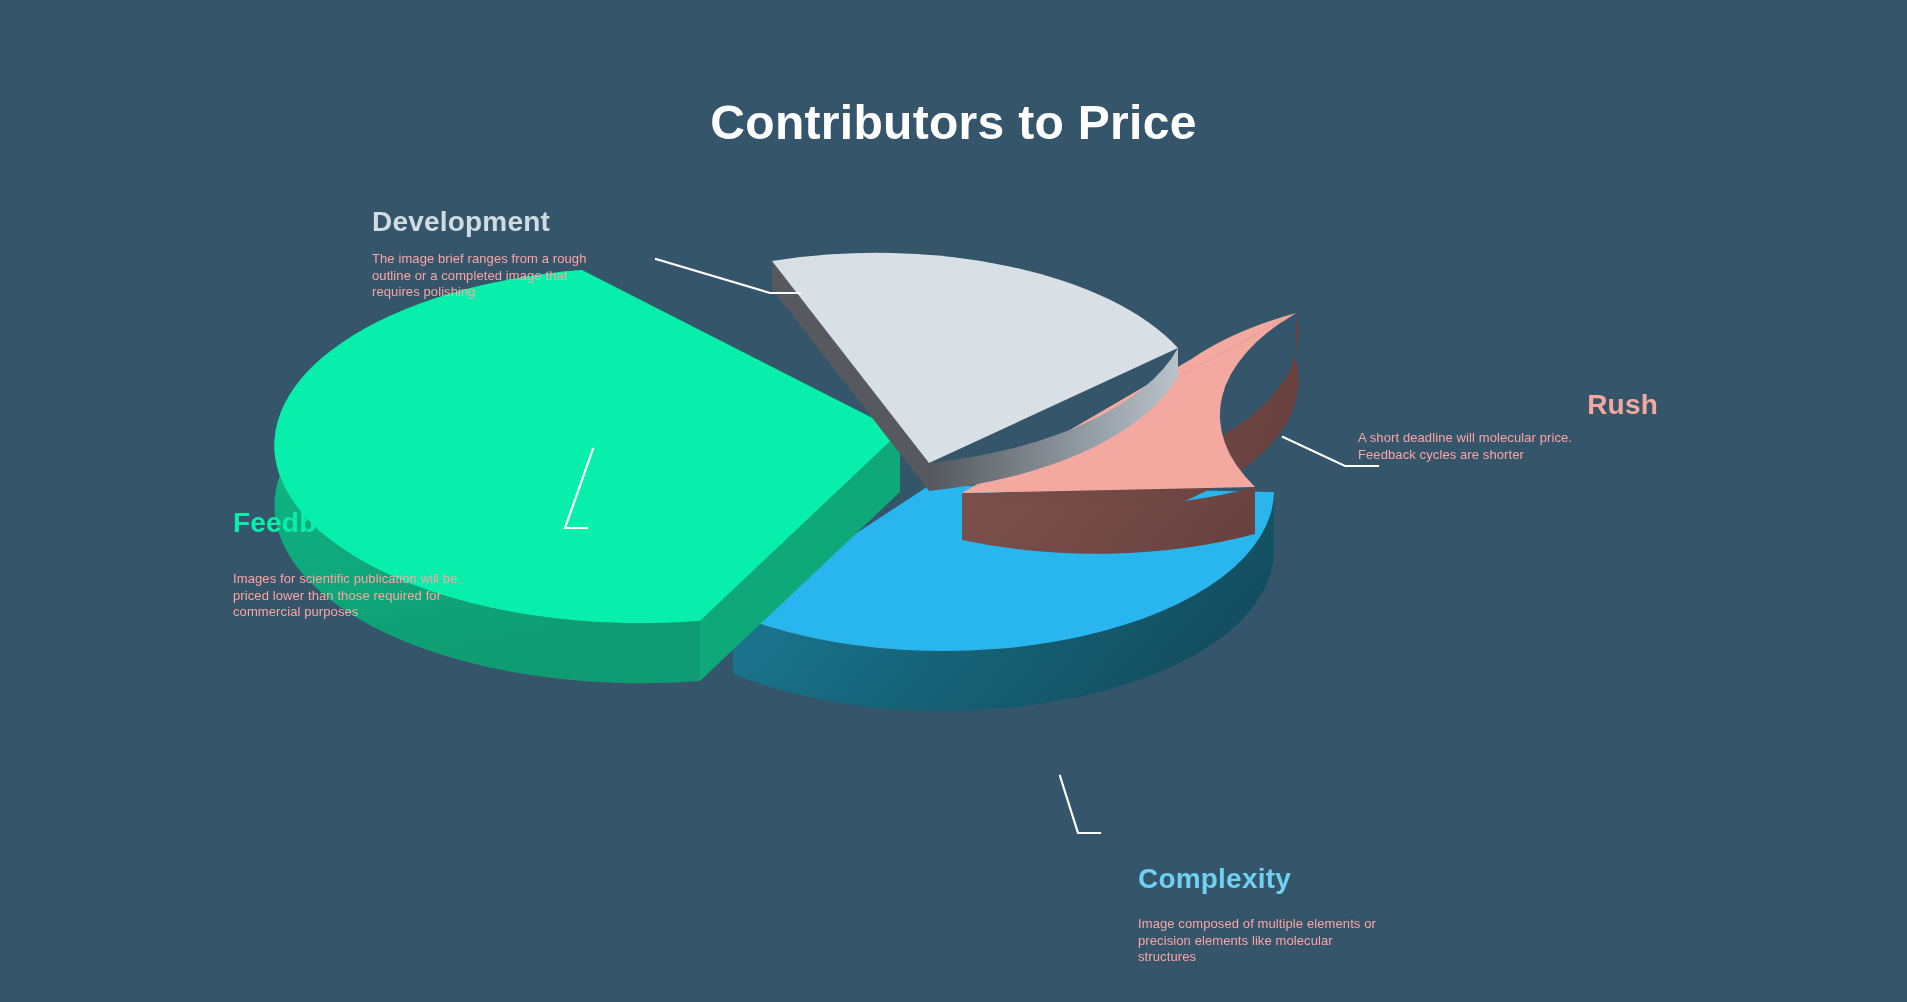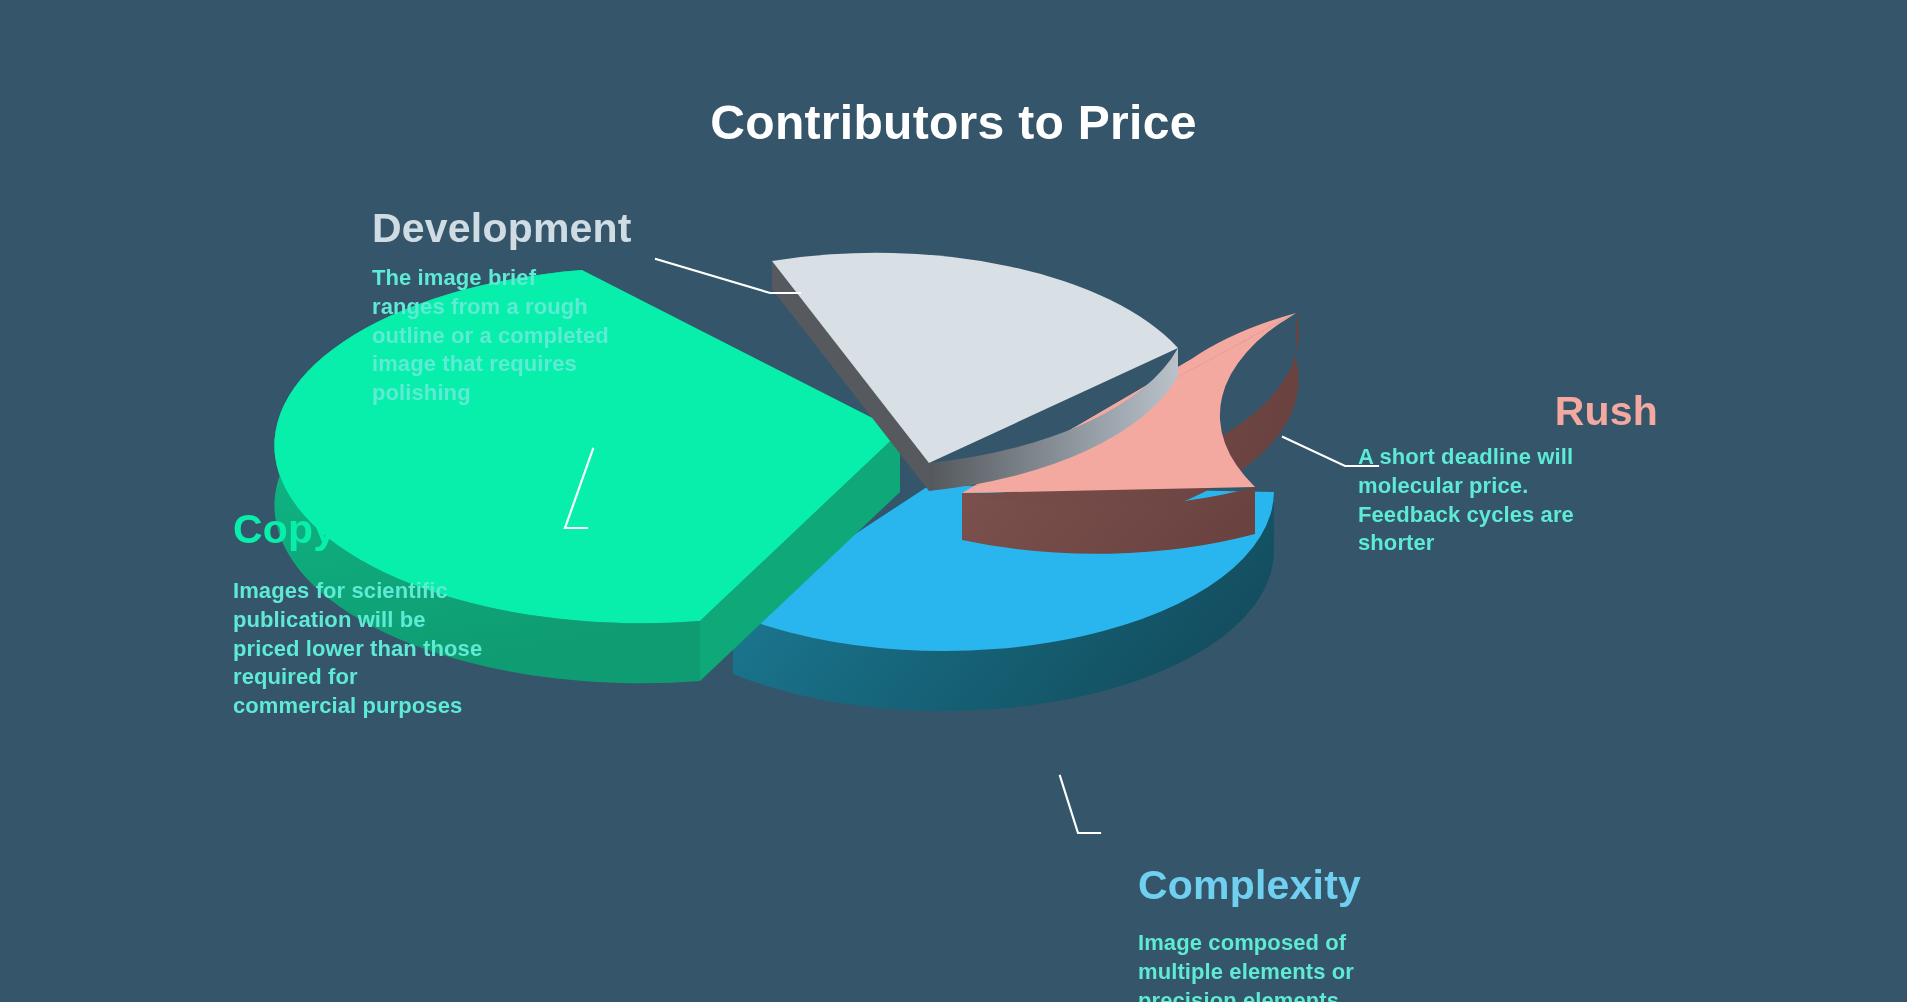--- a/index.html
+++ b/index.html
@@ -18,41 +18,41 @@
     left:0; top:95px; width:1907px;
     text-align:center;
     font-size:48px;
     font-weight:bold;
     letter-spacing:0.3px;
     color:#ffffff;
   }
 
   .callout { position:absolute; }
   .callout-heading {
-    font-size:41px;
+    font-size:28px;
     font-weight:bold;
     letter-spacing:0.2px;
     line-height:1.06;
     white-space:nowrap;
   }
   .callout-body {
-    font-size:22px;
-    font-weight:700;
+    font-size:13px;
+    font-weight:400;
     line-height:1.30;
-    color:#5eead4;
+    color:#fca5a5;
     letter-spacing:0.1px;
   }
 
   #callout-development { left:372px; top:207px; width:300px; }
   #callout-development .callout-heading { color:#cfdce3; }
   #callout-development .callout-body { margin-top:14px; width:240px; }
 
   #callout-copyright { left:233px; top:508px; width:300px; }
   #callout-copyright .callout-heading { color:#07efab; }
-  #callout-copyright .callout-body { margin-top:26px; width:252px; }
+  #callout-copyright .callout-body { margin-top:33px; width:252px; }
 
   #callout-rush { left:1358px; top:390px; width:300px; }
   #callout-rush .callout-heading { color:#f4a9a0;text-align:right; }
   #callout-rush .callout-body { margin-top:10px; width:232px; }
 
   #callout-complexity { left:1138px; top:864px; width:340px; }
   #callout-complexity .callout-heading { color:#6fd0f0; }
   #callout-complexity .callout-body { margin-top:22px; width:240px; }
 </style>
 </head>
@@ -145,21 +145,21 @@
   </svg>
 
   <div class="page-title">Contributors to Price</div>
 
   <div class="callout" id="callout-development">
     <div class="callout-heading">Development</div>
     <div class="callout-body">The image brief ranges from a  rough outline or a completed image that requires polishing</div>
   </div>
 
   <div class="callout" id="callout-copyright">
-    <div class="callout-heading">Copyright</div>
+    <div class="callout-heading">Feedback</div>
     <div class="callout-body">Images for scientific publication will be priced lower than those required for commercial purposes</div>
   </div>
 
   <div class="callout" id="callout-rush">
     <div class="callout-heading">Rush</div>
     <div class="callout-body">A short deadline will molecular price. Feedback cycles are shorter</div>
   </div>
 
   <div class="callout" id="callout-complexity">
     <div class="callout-heading">Complexity</div>

